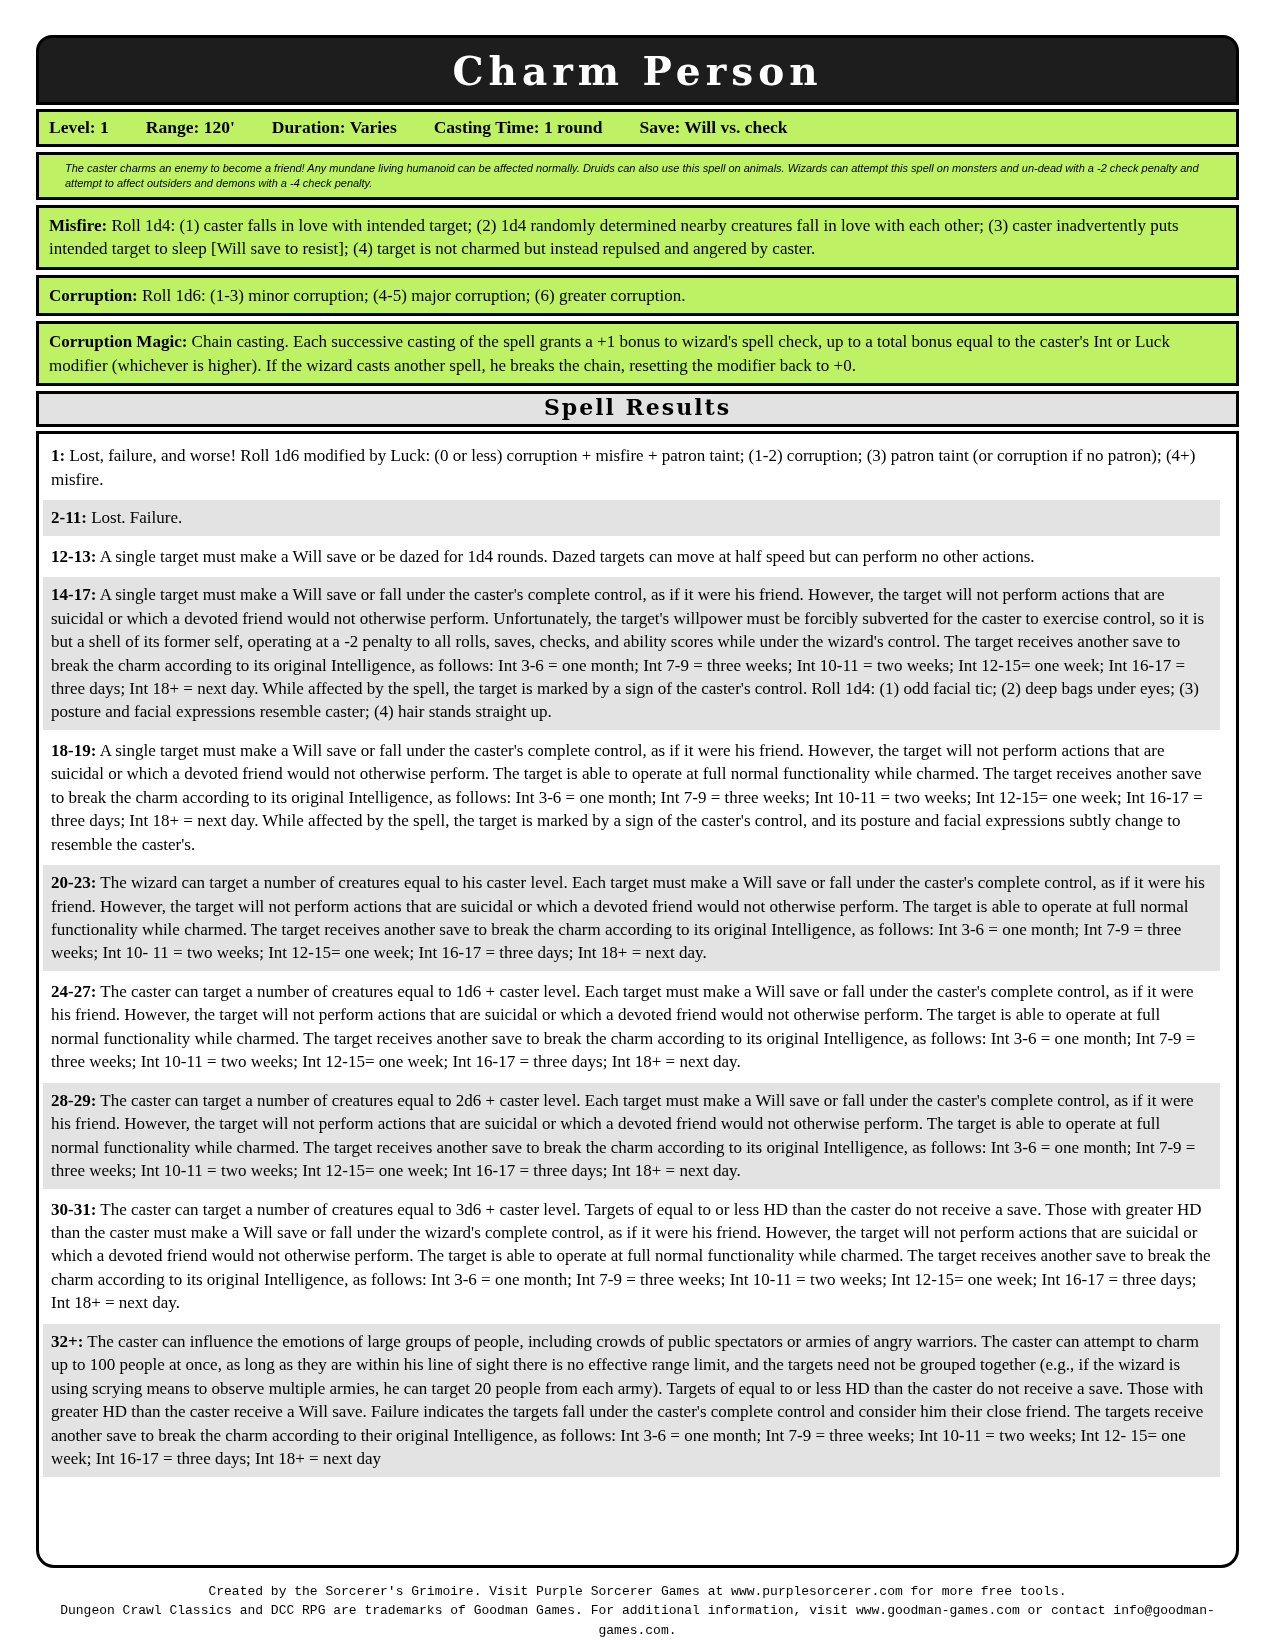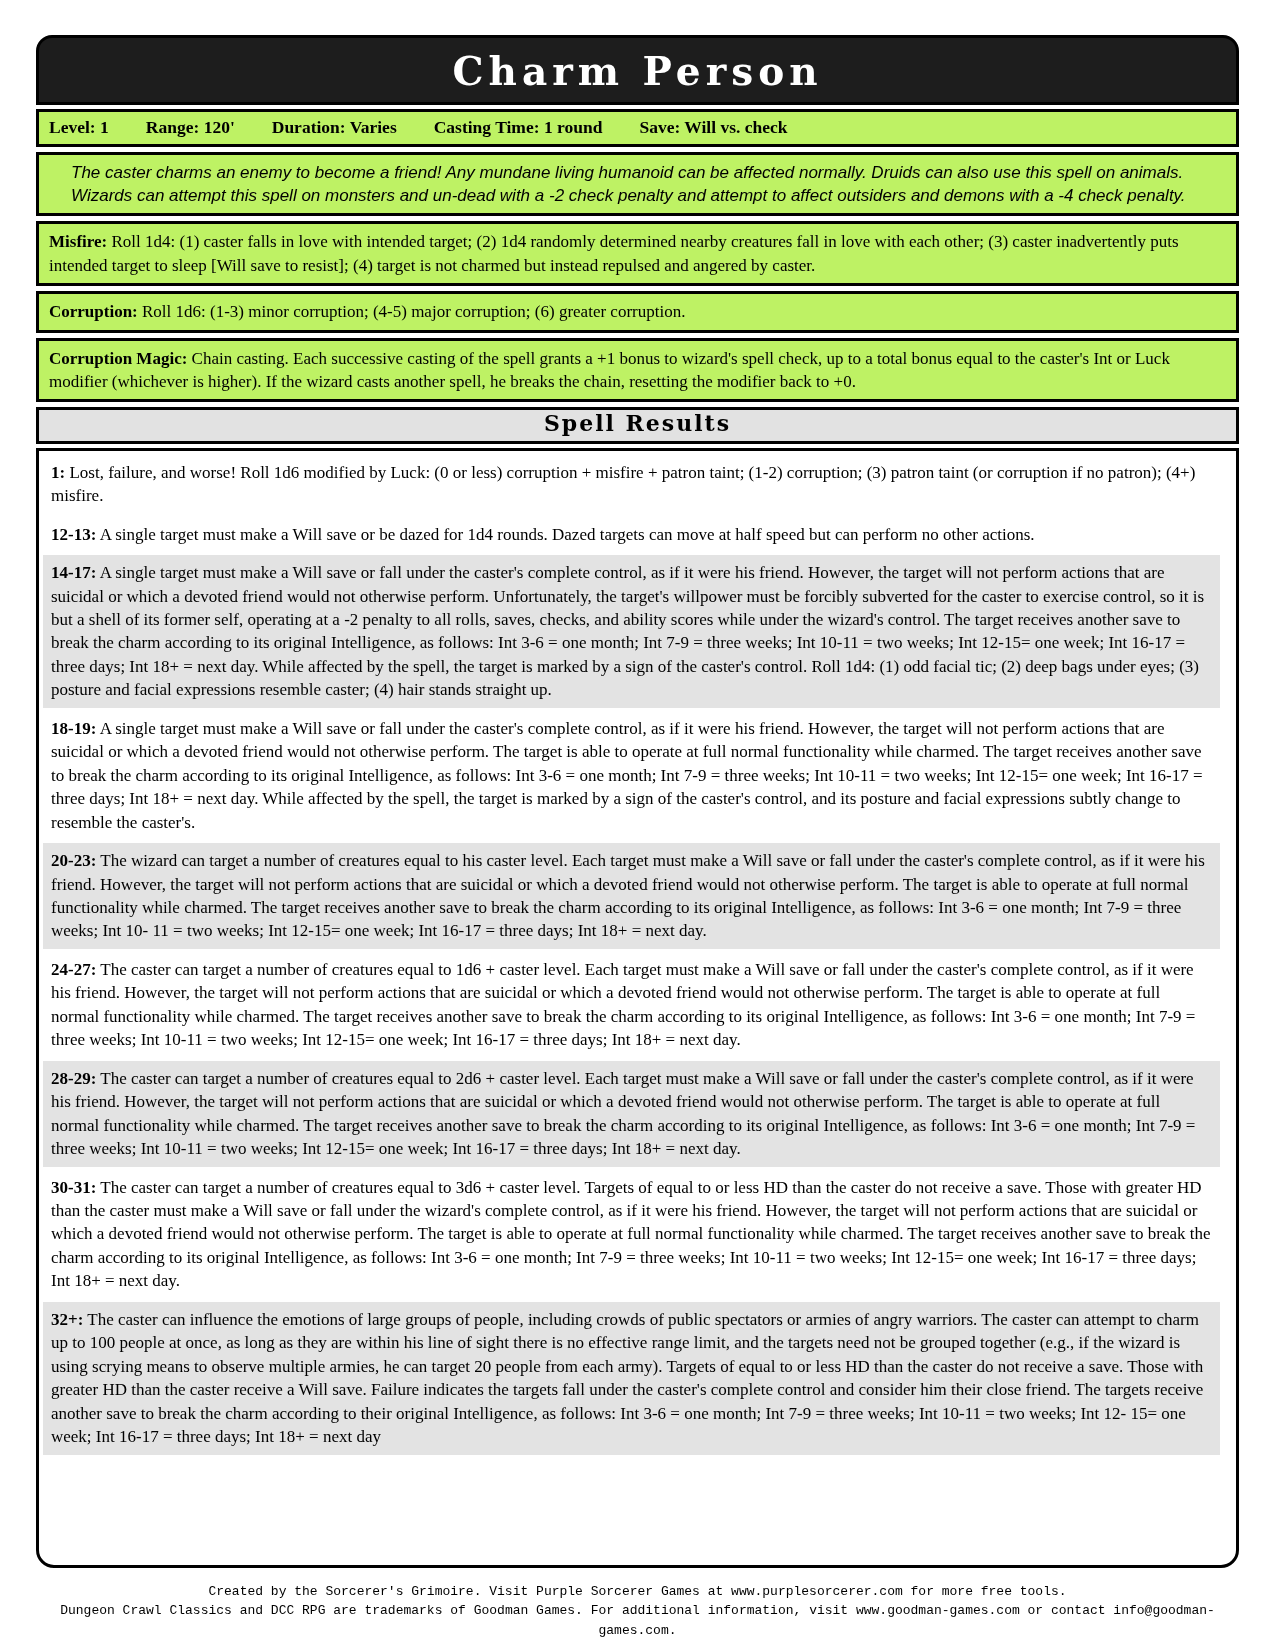--- a/index.html
+++ b/index.html
@@ -44,24 +44,23 @@
     padding: 4px 10px 5px 10px;
     font-weight: bold;
     font-size: 17.5px;
     line-height: 1.3;
   }
   .stat-item { margin-right: 37px; white-space: nowrap; }
 
   .desc {
     font-family: "Liberation Sans", sans-serif;
     font-style: italic;
-    font-size: 17px;
+    font-size: 11px;
     line-height: 1.37;
     padding: 6px 26px;
-    margin-left: 6px;
   }
 
   .section {
     font-size: 17px;
     line-height: 1.38;
     padding: 6px 10px;
   }
   .sec-label { font-weight: bold; }
 
   .results-header-box {
@@ -145,20 +144,21 @@
         <span>Chain casting. Each successive casting of the spell grants a +1 bonus to wizard's spell check, up to a total bonus equal to the caster's Int or Luck modifier (whichever is higher). If the wizard casts another spell, he breaks the chain, resetting the modifier back to +0.</span>
       </div>
     </div>
 
     <div class="results-header-box">
       <div class="results-header">Spell Results</div>
     </div>
 
     <div class="results-box">
         <div class="row"><span class="range">1:</span> <span>Lost, failure, and worse! Roll 1d6 modified by Luck: (0 or less) corruption + misfire + patron taint; (1-2) corruption; (3) patron taint (or corruption if no patron); (4+) misfire.</span></div>
+        <div class="row shaded"><span class="range">2-11:</span> <span>Lost. Failure.</span></div>
         <div class="row"><span class="range">12-13:</span> <span>A single target must make a Will save or be dazed for 1d4 rounds. Dazed targets can move at half speed but can perform no other actions.</span></div>
         <div class="row shaded"><span class="range">14-17:</span> <span>A single target must make a Will save or fall under the caster's complete control, as if it were his friend. However, the target will not perform actions that are suicidal or which a devoted friend would not otherwise perform. Unfortunately, the target's willpower must be forcibly subverted for the caster to exercise control, so it is but a shell of its former self, operating at a -2 penalty to all rolls, saves, checks, and ability scores while under the wizard's control. The target receives another save to break the charm according to its original Intelligence, as follows: Int 3-6 = one month; Int 7-9 = three weeks; Int 10-11 = two weeks; Int 12-15= one week; Int 16-17 = three days; Int 18+ = next day. While affected by the spell, the target is marked by a sign of the caster's control. Roll 1d4: (1) odd facial tic; (2) deep bags under eyes; (3) posture and facial expressions resemble caster; (4) hair stands straight up.</span></div>
         <div class="row"><span class="range">18-19:</span> <span>A single target must make a Will save or fall under the caster's complete control, as if it were his friend. However, the target will not perform actions that are suicidal or which a devoted friend would not otherwise perform. The target is able to operate at full normal functionality while charmed. The target receives another save to break the charm according to its original Intelligence, as follows: Int 3-6 = one month; Int 7-9 = three weeks; Int 10-11 = two weeks; Int 12-15= one week; Int 16-17 = three days; Int 18+ = next day. While affected by the spell, the target is marked by a sign of the caster's control, and its posture and facial expressions subtly change to resemble the caster's.</span></div>
         <div class="row shaded"><span class="range">20-23:</span> <span>The wizard can target a number of creatures equal to his caster level. Each target must make a Will save or fall under the caster's complete control, as if it were his friend. However, the target will not perform actions that are suicidal or which a devoted friend would not otherwise perform. The target is able to operate at full normal functionality while charmed. The target receives another save to break the charm according to its original Intelligence, as follows: Int 3-6 = one month; Int 7-9 = three weeks; Int 10- 11 = two weeks; Int 12-15= one week; Int 16-17 = three days; Int 18+ = next day.</span></div>
         <div class="row"><span class="range">24-27:</span> <span>The caster can target a number of creatures equal to 1d6 + caster level. Each target must make a Will save or fall under the caster's complete control, as if it were his friend. However, the target will not perform actions that are suicidal or which a devoted friend would not otherwise perform. The target is able to operate at full normal functionality while charmed. The target receives another save to break the charm according to its original Intelligence, as follows: Int 3-6 = one month; Int 7-9 = three weeks; Int 10-11 = two weeks; Int 12-15= one week; Int 16-17 = three days; Int 18+ = next day.</span></div>
         <div class="row shaded"><span class="range">28-29:</span> <span>The caster can target a number of creatures equal to 2d6 + caster level. Each target must make a Will save or fall under the caster's complete control, as if it were his friend. However, the target will not perform actions that are suicidal or which a devoted friend would not otherwise perform. The target is able to operate at full normal functionality while charmed. The target receives another save to break the charm according to its original Intelligence, as follows: Int 3-6 = one month; Int 7-9 = three weeks; Int 10-11 = two weeks; Int 12-15= one week; Int 16-17 = three days; Int 18+ = next day.</span></div>
         <div class="row"><span class="range">30-31:</span> <span>The caster can target a number of creatures equal to 3d6 + caster level. Targets of equal to or less HD than the caster do not receive a save. Those with greater HD than the caster must make a Will save or fall under the wizard's complete control, as if it were his friend. However, the target will not perform actions that are suicidal or which a devoted friend would not otherwise perform. The target is able to operate at full normal functionality while charmed. The target receives another save to break the charm according to its original Intelligence, as follows: Int 3-6 = one month; Int 7-9 = three weeks; Int 10-11 = two weeks; Int 12-15= one week; Int 16-17 = three days; Int 18+ = next day.</span></div>
         <div class="row shaded"><span class="range">32+:</span> <span>The caster can influence the emotions of large groups of people, including crowds of public spectators or armies of angry warriors. The caster can attempt to charm up to 100 people at once, as long as they are within his line of sight  there is no effective range limit, and the targets need not be grouped together (e.g., if the wizard is using scrying means to observe multiple armies, he can target 20 people from each army). Targets of equal to or less HD than the caster do not receive a save. Those with greater HD than the caster receive a Will save. Failure indicates the targets fall under the caster's complete control and consider him their close friend. The targets receive another save to break the charm according to their original Intelligence, as follows: Int 3-6 = one month; Int 7-9 = three weeks; Int 10-11 = two weeks; Int 12- 15= one week; Int 16-17 = three days; Int 18+ = next day</span></div>
       </div>
 

